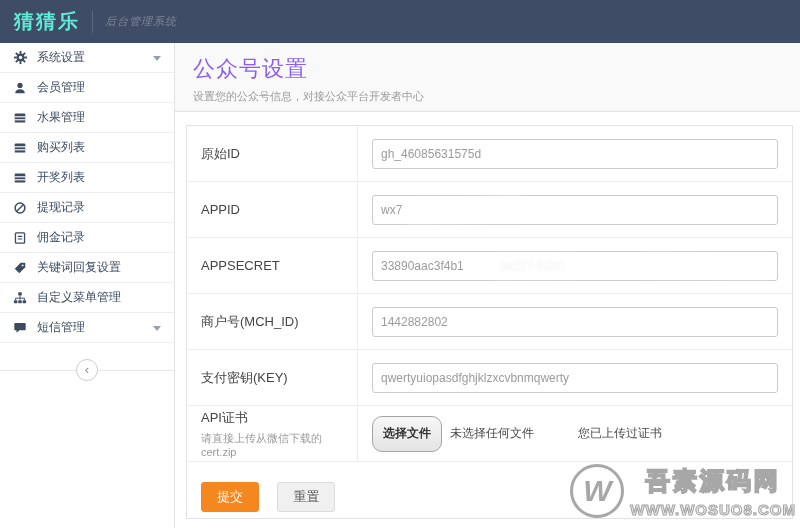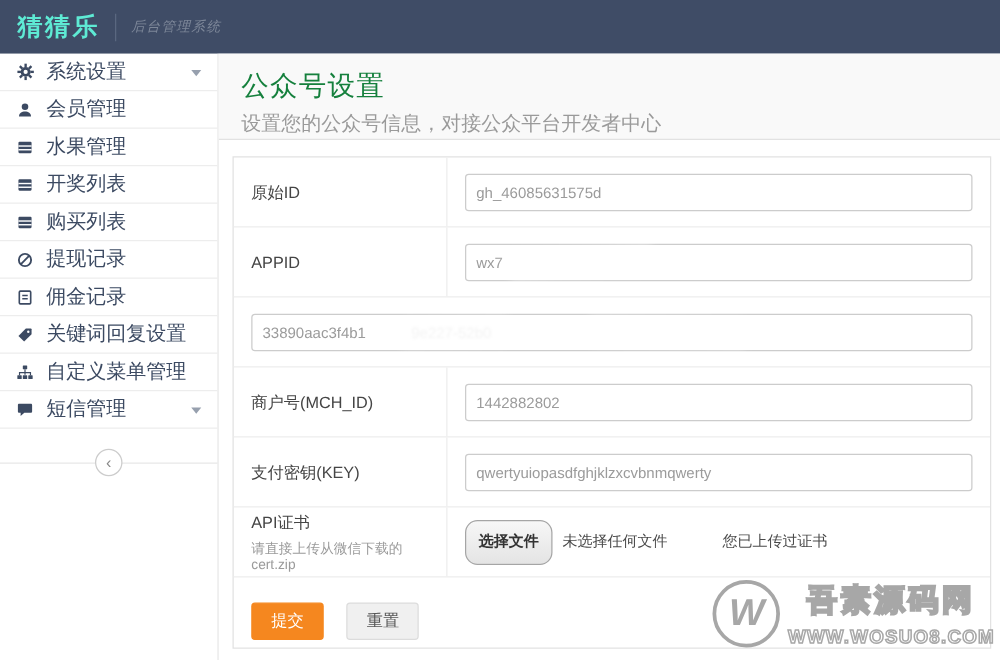--- a/index.html
+++ b/index.html
@@ -12,36 +12,36 @@
   .logo { color:#5eead4; font-size:20px; font-weight:bold; letter-spacing:2px; }
   .logo-divider { width:1px; height:22px; background:#5a6780; margin:0 12px; }
   .header-subtitle { color:#7d8799; font-size:11px; font-style:italic; letter-spacing:1px; }
 
   
   .sidebar { position:absolute; left:0; top:43px; width:175px; height:485px;
     background:#fff; border-right:1px solid #e3e3e3; }
   .side-item { position:relative; height:30px; display:flex; align-items:center;
     padding-left:12px; border-bottom:1px solid #ededed; cursor:pointer; }
   .side-item .ico { width:16px; height:16px; display:flex; align-items:center; justify-content:center; }
-  .side-item .lbl { margin-left:9px; font-size:16px; color:#3c4a62; }
+  .side-item .lbl { margin-left:9px; font-size:12px; color:#3c4a62; }
   .caret { position:absolute; right:13px; top:13px; width:0; height:0;
     border-left:4px solid transparent; border-right:4px solid transparent;
     border-top:5px solid #97a0ae; }
   .collapse-bar { position:relative; margin-top:16px; height:24px; }
   .collapse-bar::before { content:""; position:absolute; left:0; right:0; top:11px;
     border-top:1px solid #e8e8e8; }
   .collapse-btn { position:absolute; left:50%; top:0; transform:translateX(-50%);
     width:22px; height:22px; border:1px solid #ccc; border-radius:50%; background:#fff;
     color:#8a8a8a; font-size:13px; line-height:19px; text-align:center; cursor:pointer; }
 
   
   .content { position:absolute; left:175px; top:43px; width:625px; height:485px; background:#fff; }
   .page-head { height:69px; background:#f9f9f9; border-bottom:1px solid #e2e2e2; padding:11px 0 0 18px; }
-  .page-title { font-size:22px; color:#15803d; font-weight:normal; letter-spacing:1px; }
-  .page-subtitle { font-size:16px; color:#9a9a9a; margin-top:5px; }
+  .page-title { font-size:22px; color:#8b5cf6; font-weight:normal; letter-spacing:1px; }
+  .page-subtitle { font-size:11px; color:#9a9a9a; margin-top:5px; }
 
   .panel { position:relative; margin:13px 7px 15px 11px; height:394px;
     background:#fff; border:1px solid #e2e2e2; }
   .frow { display:flex; height:56px; border-bottom:1px solid #ededed; }
   .fcell-label { width:171px; border-right:1px solid #ededed; padding:0 14px;
     display:flex; flex-direction:column; justify-content:center; }
   .fcell-label .flabel { font-size:13px; color:#454545; }
   .fcell-label .fhint { font-size:11px; color:#9a9a9a; margin-top:4px; }
   .fcell-input { flex:1; display:flex; align-items:center; padding:0 14px; position:relative; }
   .tinput { width:100%; height:30px; border:1px solid #ccc; border-radius:3px;
@@ -137,32 +137,32 @@
   </div>
 
   <div class="side-item">
     <span class="ico">
       <svg width="14" height="14" viewBox="0 0 16 16" fill="#3c4a62">
         <rect x="2" y="2.8" width="12" height="10.4" rx="1"></rect>
         <rect x="2" y="6" width="12" height="1.3" fill="#fff"></rect>
         <rect x="2" y="9.4" width="12" height="1.3" fill="#fff"></rect>
       </svg>
     </span>
-    <span class="lbl">开奖列表</span>
+    <span class="lbl">购买列表</span>
   </div>
 
   <div class="side-item">
     <span class="ico">
       <svg width="14" height="14" viewBox="0 0 16 16" fill="#3c4a62">
         <rect x="2" y="2.8" width="12" height="10.4" rx="1"></rect>
         <rect x="2" y="6" width="12" height="1.3" fill="#fff"></rect>
         <rect x="2" y="9.4" width="12" height="1.3" fill="#fff"></rect>
       </svg>
     </span>
-    <span class="lbl">购买列表</span>
+    <span class="lbl">开奖列表</span>
   </div>
 
   <div class="side-item">
     <span class="ico">
       <svg width="14" height="14" viewBox="0 0 16 16">
         <circle cx="8" cy="8" r="5.6" fill="none" stroke="#3c4a62" stroke-width="1.7"></circle>
         <line x1="4.3" y1="11.7" x2="11.7" y2="4.3" stroke="#3c4a62" stroke-width="1.7"></line>
       </svg>
     </span>
     <span class="lbl">提现记录</span>
@@ -240,20 +240,23 @@
       </div>
       <div class="fcell-input">
         <span class="input-wrap">
           <input class="tinput" type="text" value="wx7" style="">
           <span class="smudge a"></span>
         </span>
       </div>
     </div>
 
     <div class="frow">
+      <div class="fcell-label">
+        <span class="flabel">APPSECRET</span>
+      </div>
       <div class="fcell-input">
         <span class="input-wrap">
           <input class="tinput" type="text" value="33890aac3f4b1" style="">
           <span class="blur-hint">9e227-52b0</span>
           <span class="smudge b"></span>
           <span class="smudge c"></span>
         </span>
       </div>
     </div>
 

